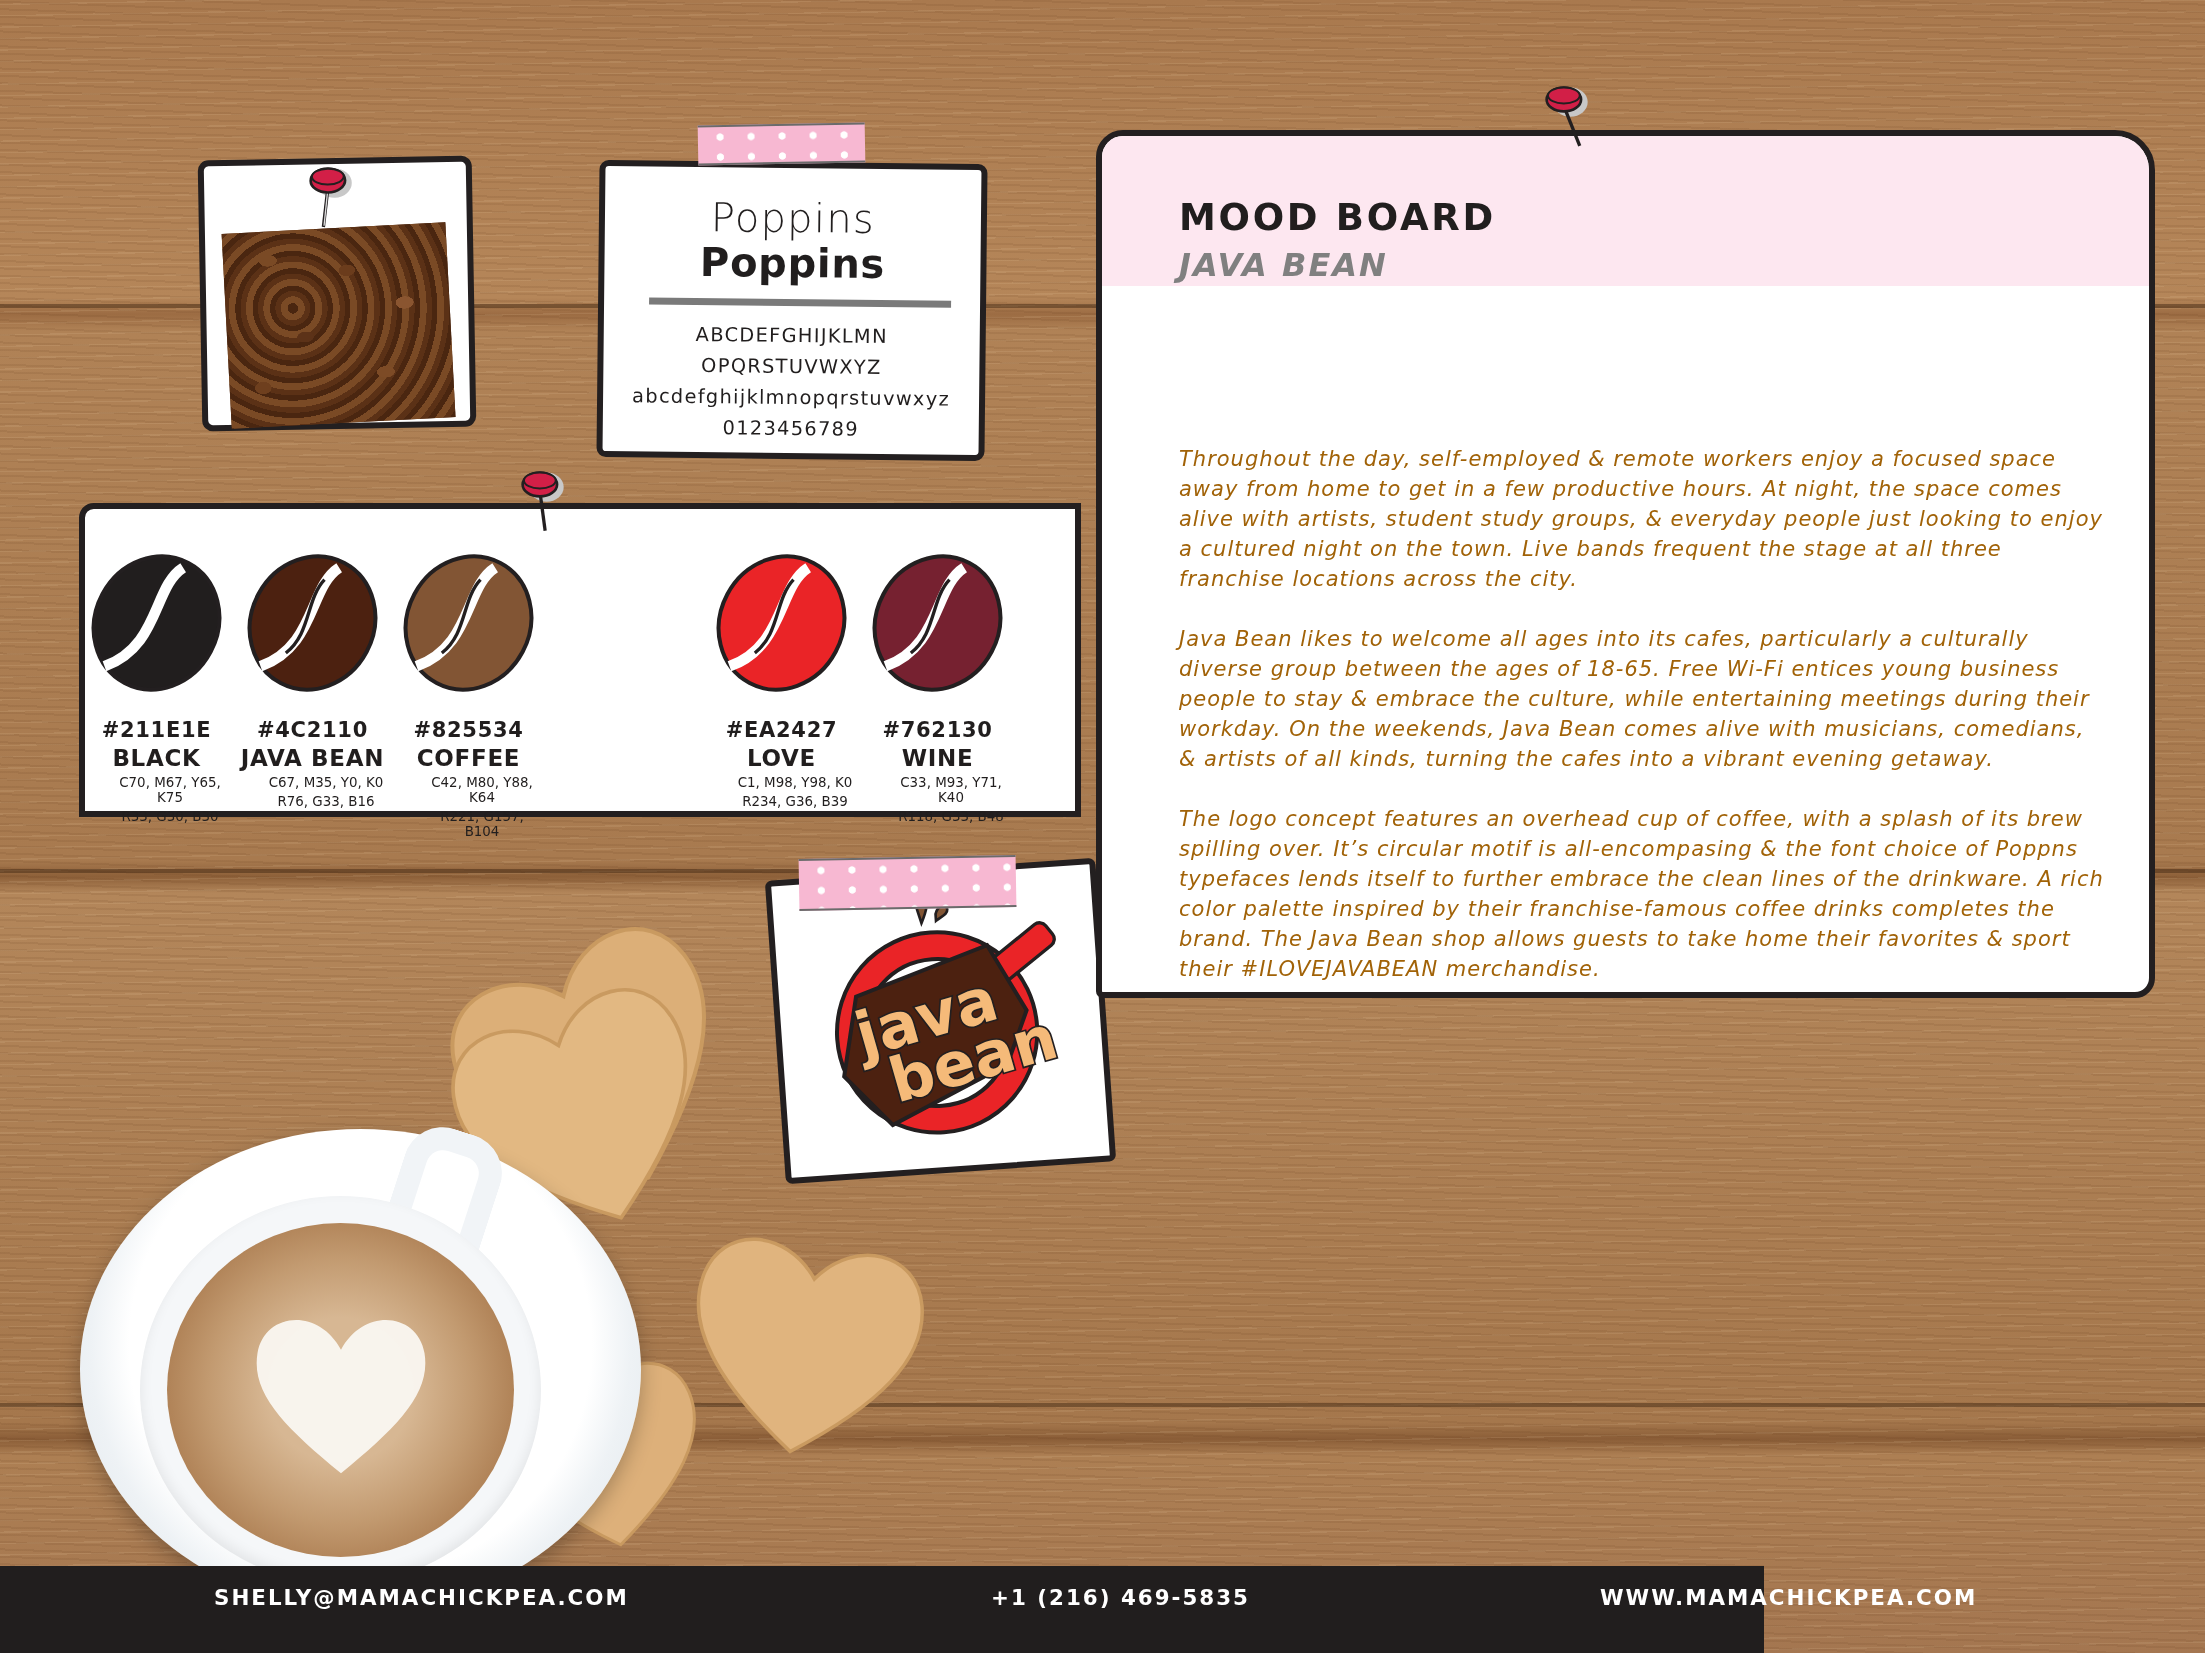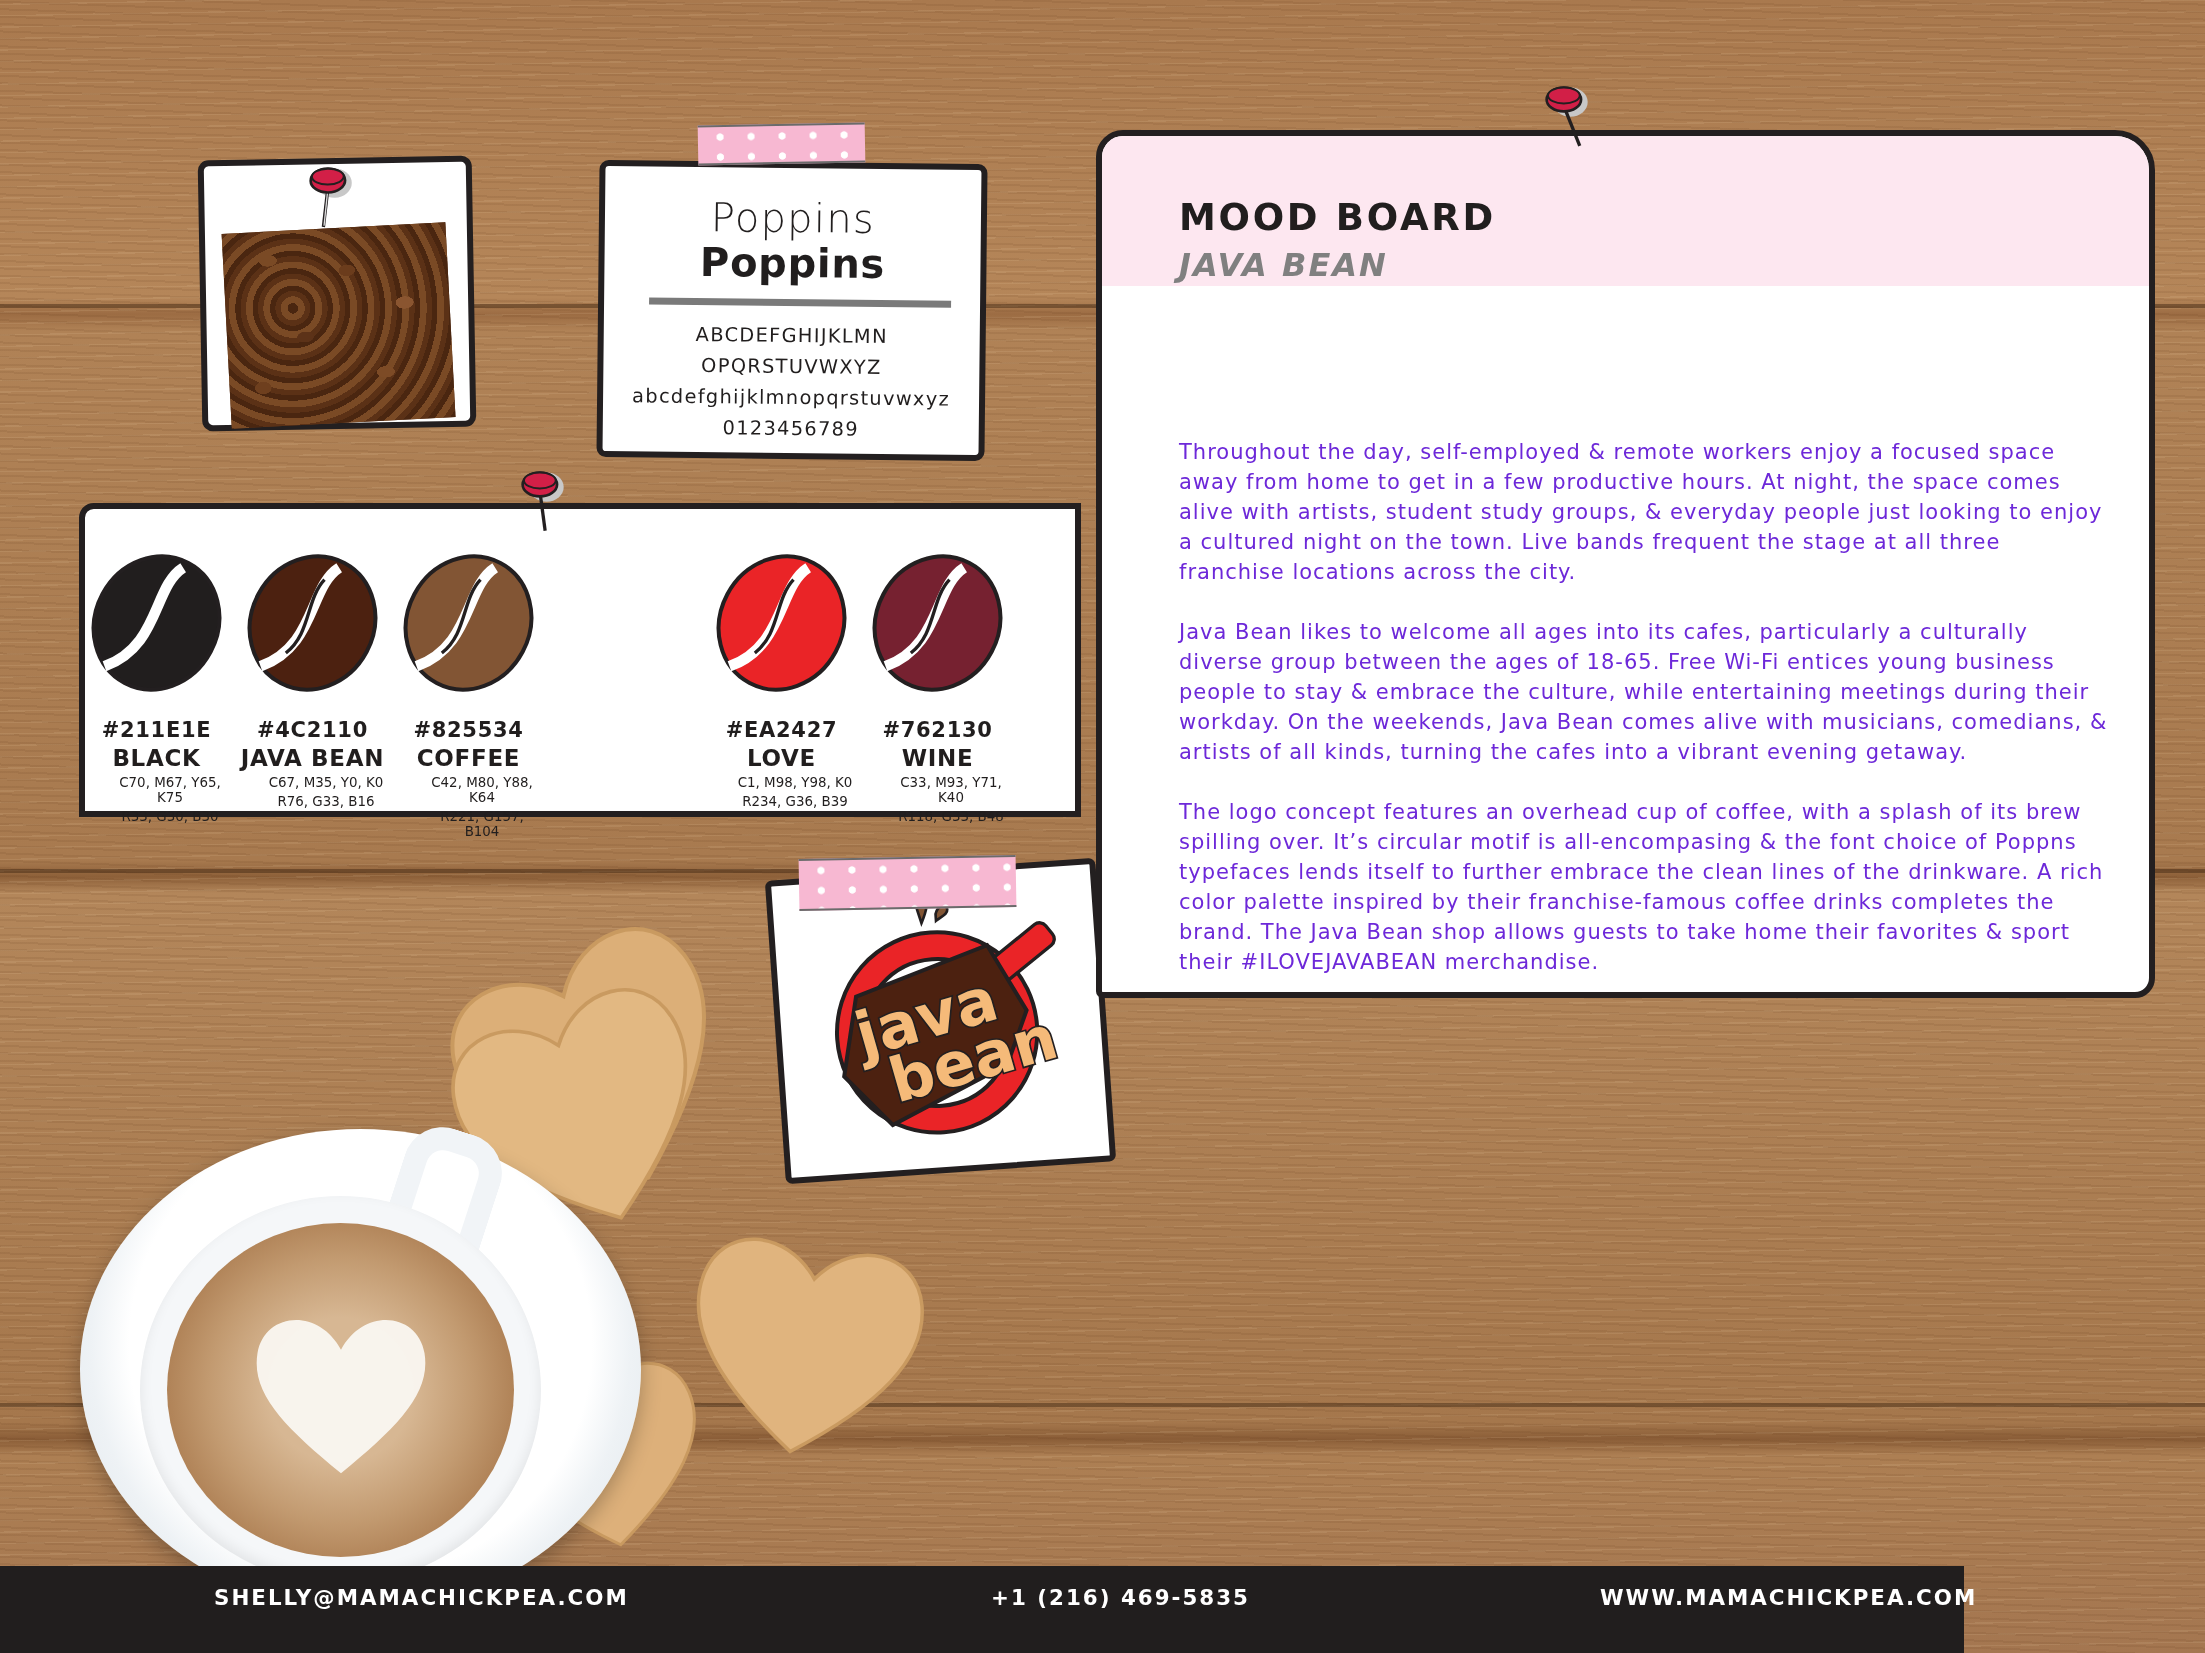--- a/index.html
+++ b/index.html
@@ -76,25 +76,25 @@
   
   #board-card {
     left: 1096px; top: 130px; width: 1059px; height: 868px;
     border-radius: 27px 40px 20px 6.7px;
     overflow: hidden;
   }
   #board-header { position: absolute; left: 0; top: 0; width: 100%; height: 150px; background: #fde7f0; }
   #board-title { position: absolute; left: 77px; top: 60px; font-size: 37px; font-weight: 700; letter-spacing: 2.7px; }
   #board-subtitle { position: absolute; left: 77px; top: 110px; font-size: 32px; font-style: italic; color: #808080; letter-spacing: 2px; }
   #section-heading { position: absolute; left: 77px; top: 237px; font-size: 27px; font-weight: 700; letter-spacing: 2px; }
-  #board-body { position: absolute; left: 77px; top: 301px; width: 929px; font-size: 21px; line-height: 30px; letter-spacing: 1px; color: #6d28d9; }
+  #board-body { position: absolute; left: 77px; top: 308px; width: 929px; font-size: 21px; line-height: 30px; letter-spacing: 1px; color: #a16207; font-style: italic; }
   #board-body p { margin-bottom: 30px; }
 
   
-  #footer { position: absolute; left: 0; top: 1566px; width: 1964px; height: 88px; background: #211e1e; }
+  #footer { position: absolute; left: 0; top: 1566px; width: 1764px; height: 88px; background: #211e1e; }
   #footer .fitem { position: absolute; top: 18.7px; color: #fff; font-size: 21.4px; font-weight: 700; letter-spacing: 2px; }
 </style>
 </head>
 <body>
 
 <div class="plank-seam" style="top:304px"></div>
 <div class="plank-seam" style="top:869px"></div>
 <div class="plank-seam" style="top:1403px"></div>
 
 <div id="photo-card" class="card">

